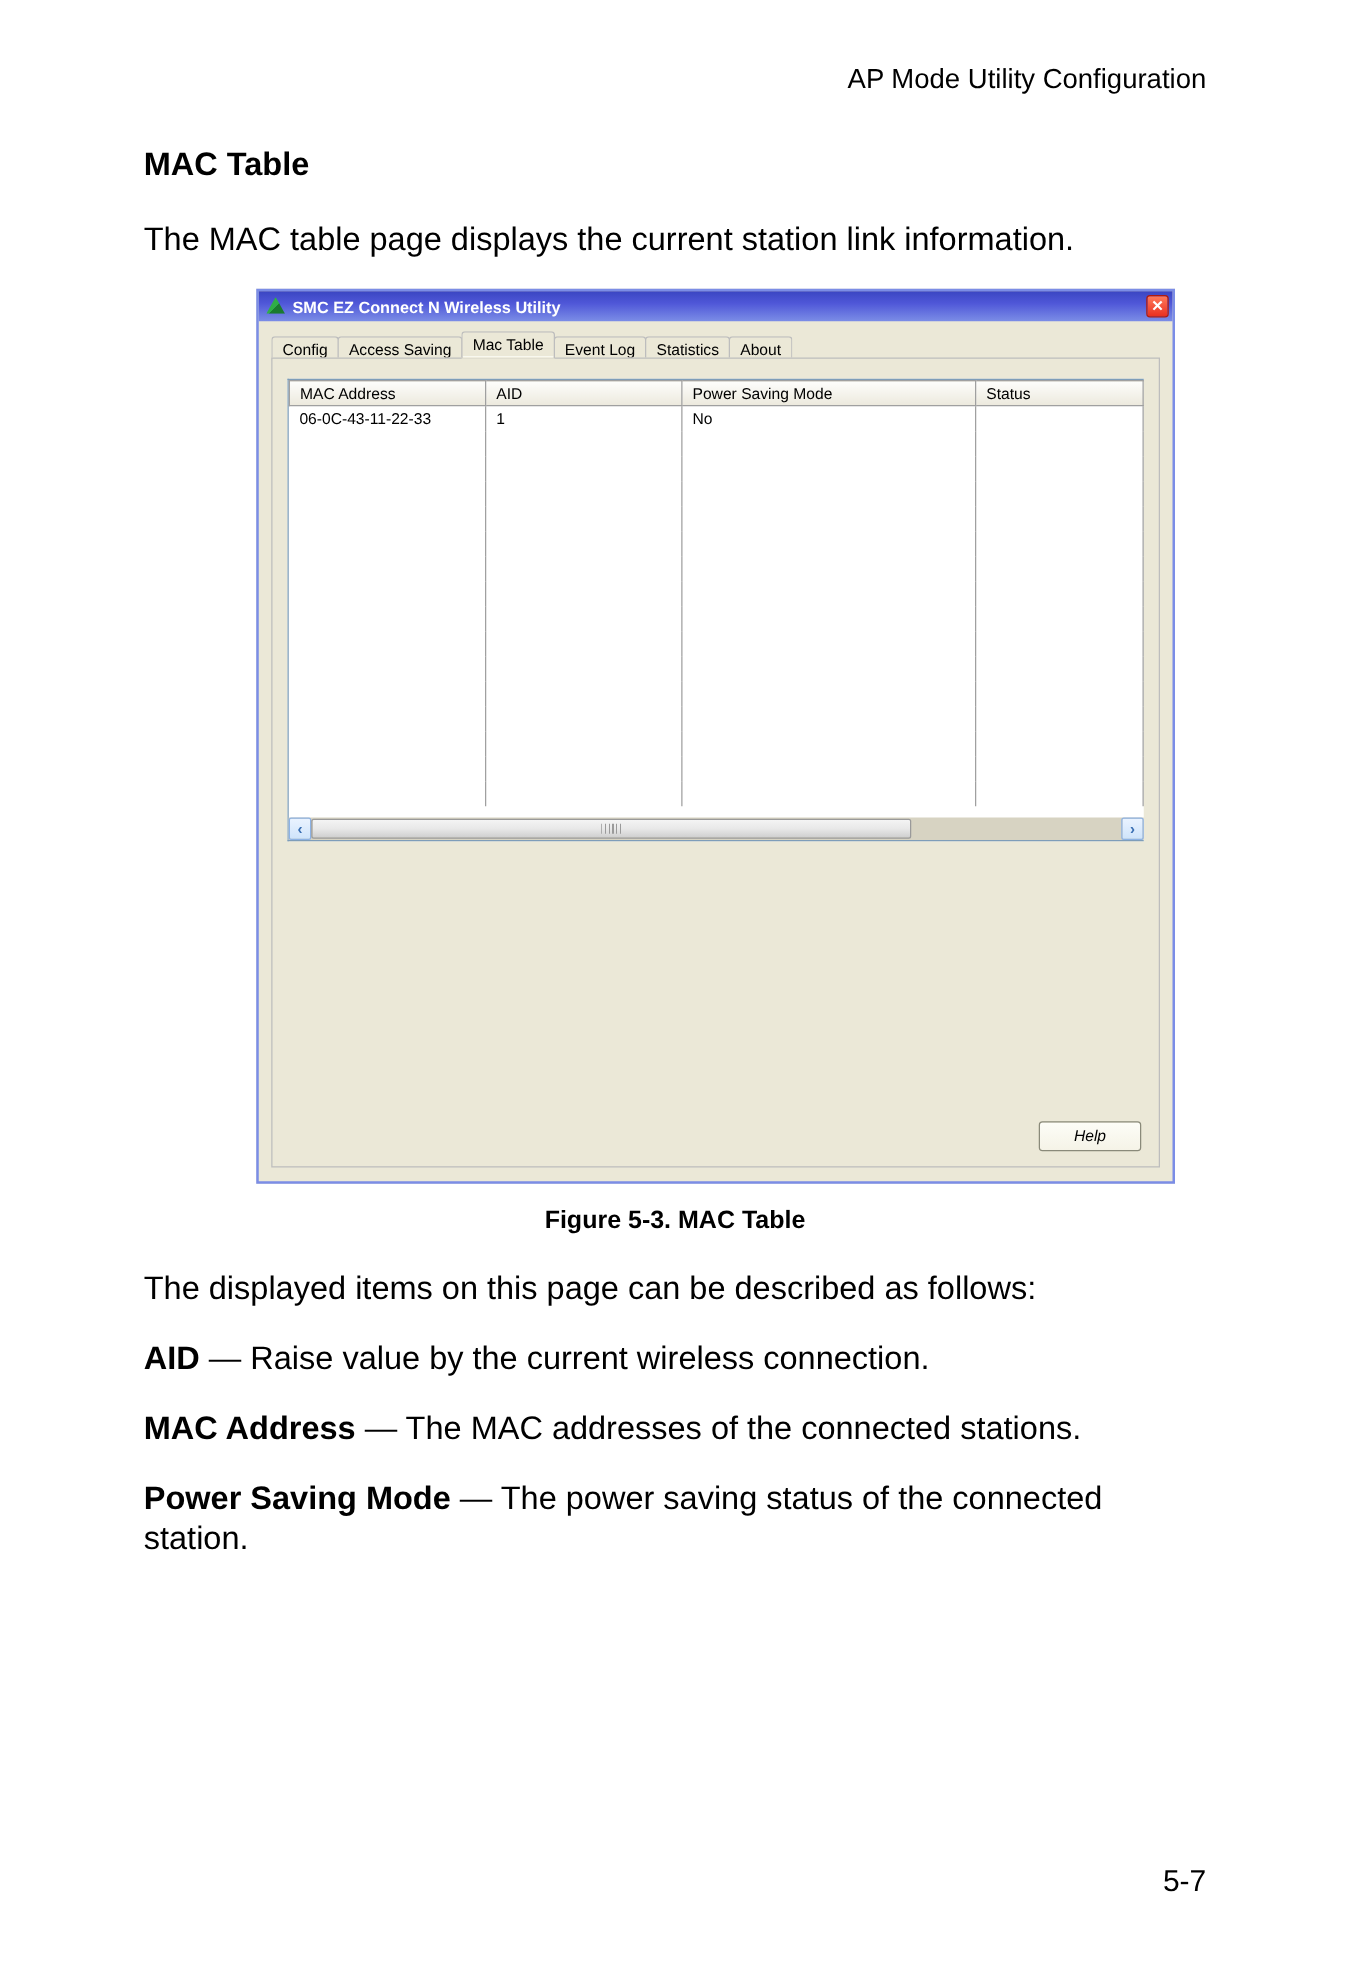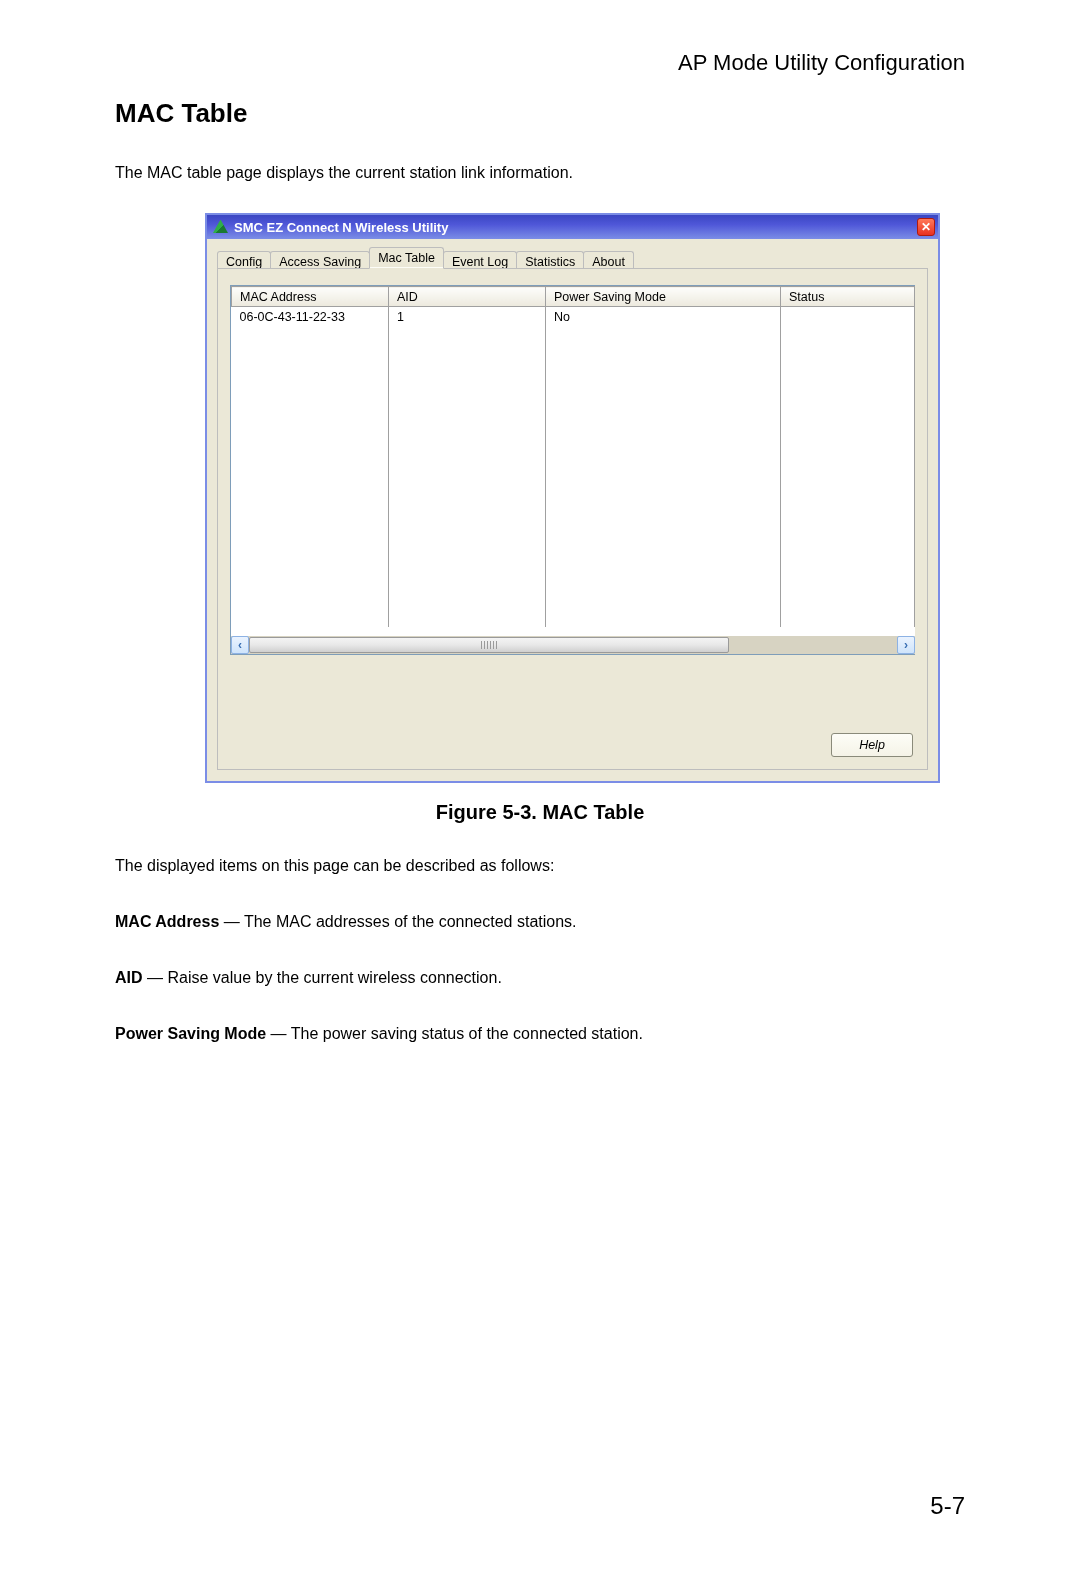--- a/index.html
+++ b/index.html
@@ -27,30 +27,30 @@
     height:var(--page-h);
     background:#fff;
     font-family:Arial,Helvetica,sans-serif;
     color:var(--body-text);
     position:relative;
   }
   .page{
     position:absolute;
     left:115px; right:115px; top:50px;
   }
-  .doc-header{ font-size:22px; text-align:right; margin-bottom:22px; }
+  .doc-header{ font-size:22px; text-align:right; margin-bottom:40px; }
   .doc-h2{ font-size:26px; font-weight:bold; margin:0 0 28px 0; }
-  .doc-p{ font-size:16px; line-height:32px; margin:0 0 24px 0; }
+  .doc-p{ font-size:26px; line-height:32px; margin:0 0 24px 0; }
   .doc-p strong{font-weight:bold;}
   .figure-caption{ font-size:20px; font-weight:bold; text-align:center; margin:18px 0 26px 0; }
   .page-number{ position:absolute; right:115px; bottom:50px; font-size:24px; }
 
   
   .window{
-    width:735px; height:570px;
+    width:735px; height:716px;
     margin-left:90px; margin-bottom:10px;
     border:2px solid var(--win-border);
     background:var(--win-body);
     font-family:Tahoma,Arial,sans-serif;
     font-size:12.5px;
     position:relative;
   }
   .titlebar{
     height:24px;
     background:linear-gradient(#3a46c2, var(--titlebar-a) 40%, var(--titlebar-b));
@@ -309,23 +309,23 @@
         </div>
         <button class="help-btn">Help</button>
       </div>
     </div>
   </div>
 
   <div class="figure-caption">Figure 5-3.  MAC Table</div>
 
   <p class="doc-p">The displayed items on this page can be described as follows:</p>
   <p class="doc-p">
-    <strong>MAC Address</strong><span> — The MAC addresses of the connected stations.</span>
+    <strong>AID</strong><span> — Raise value by the current wireless connection.</span>
   </p>
   <p class="doc-p">
-    <strong>AID</strong><span> — Raise value by the current wireless connection.</span>
+    <strong>MAC Address</strong><span> — The MAC addresses of the connected stations.</span>
   </p>
   <p class="doc-p">
     <strong>Power Saving Mode</strong><span> — The power saving status of the connected station.</span>
   </p>
 </div>
 
 <div class="page-number">5-7</div>
 
 </body></html>

